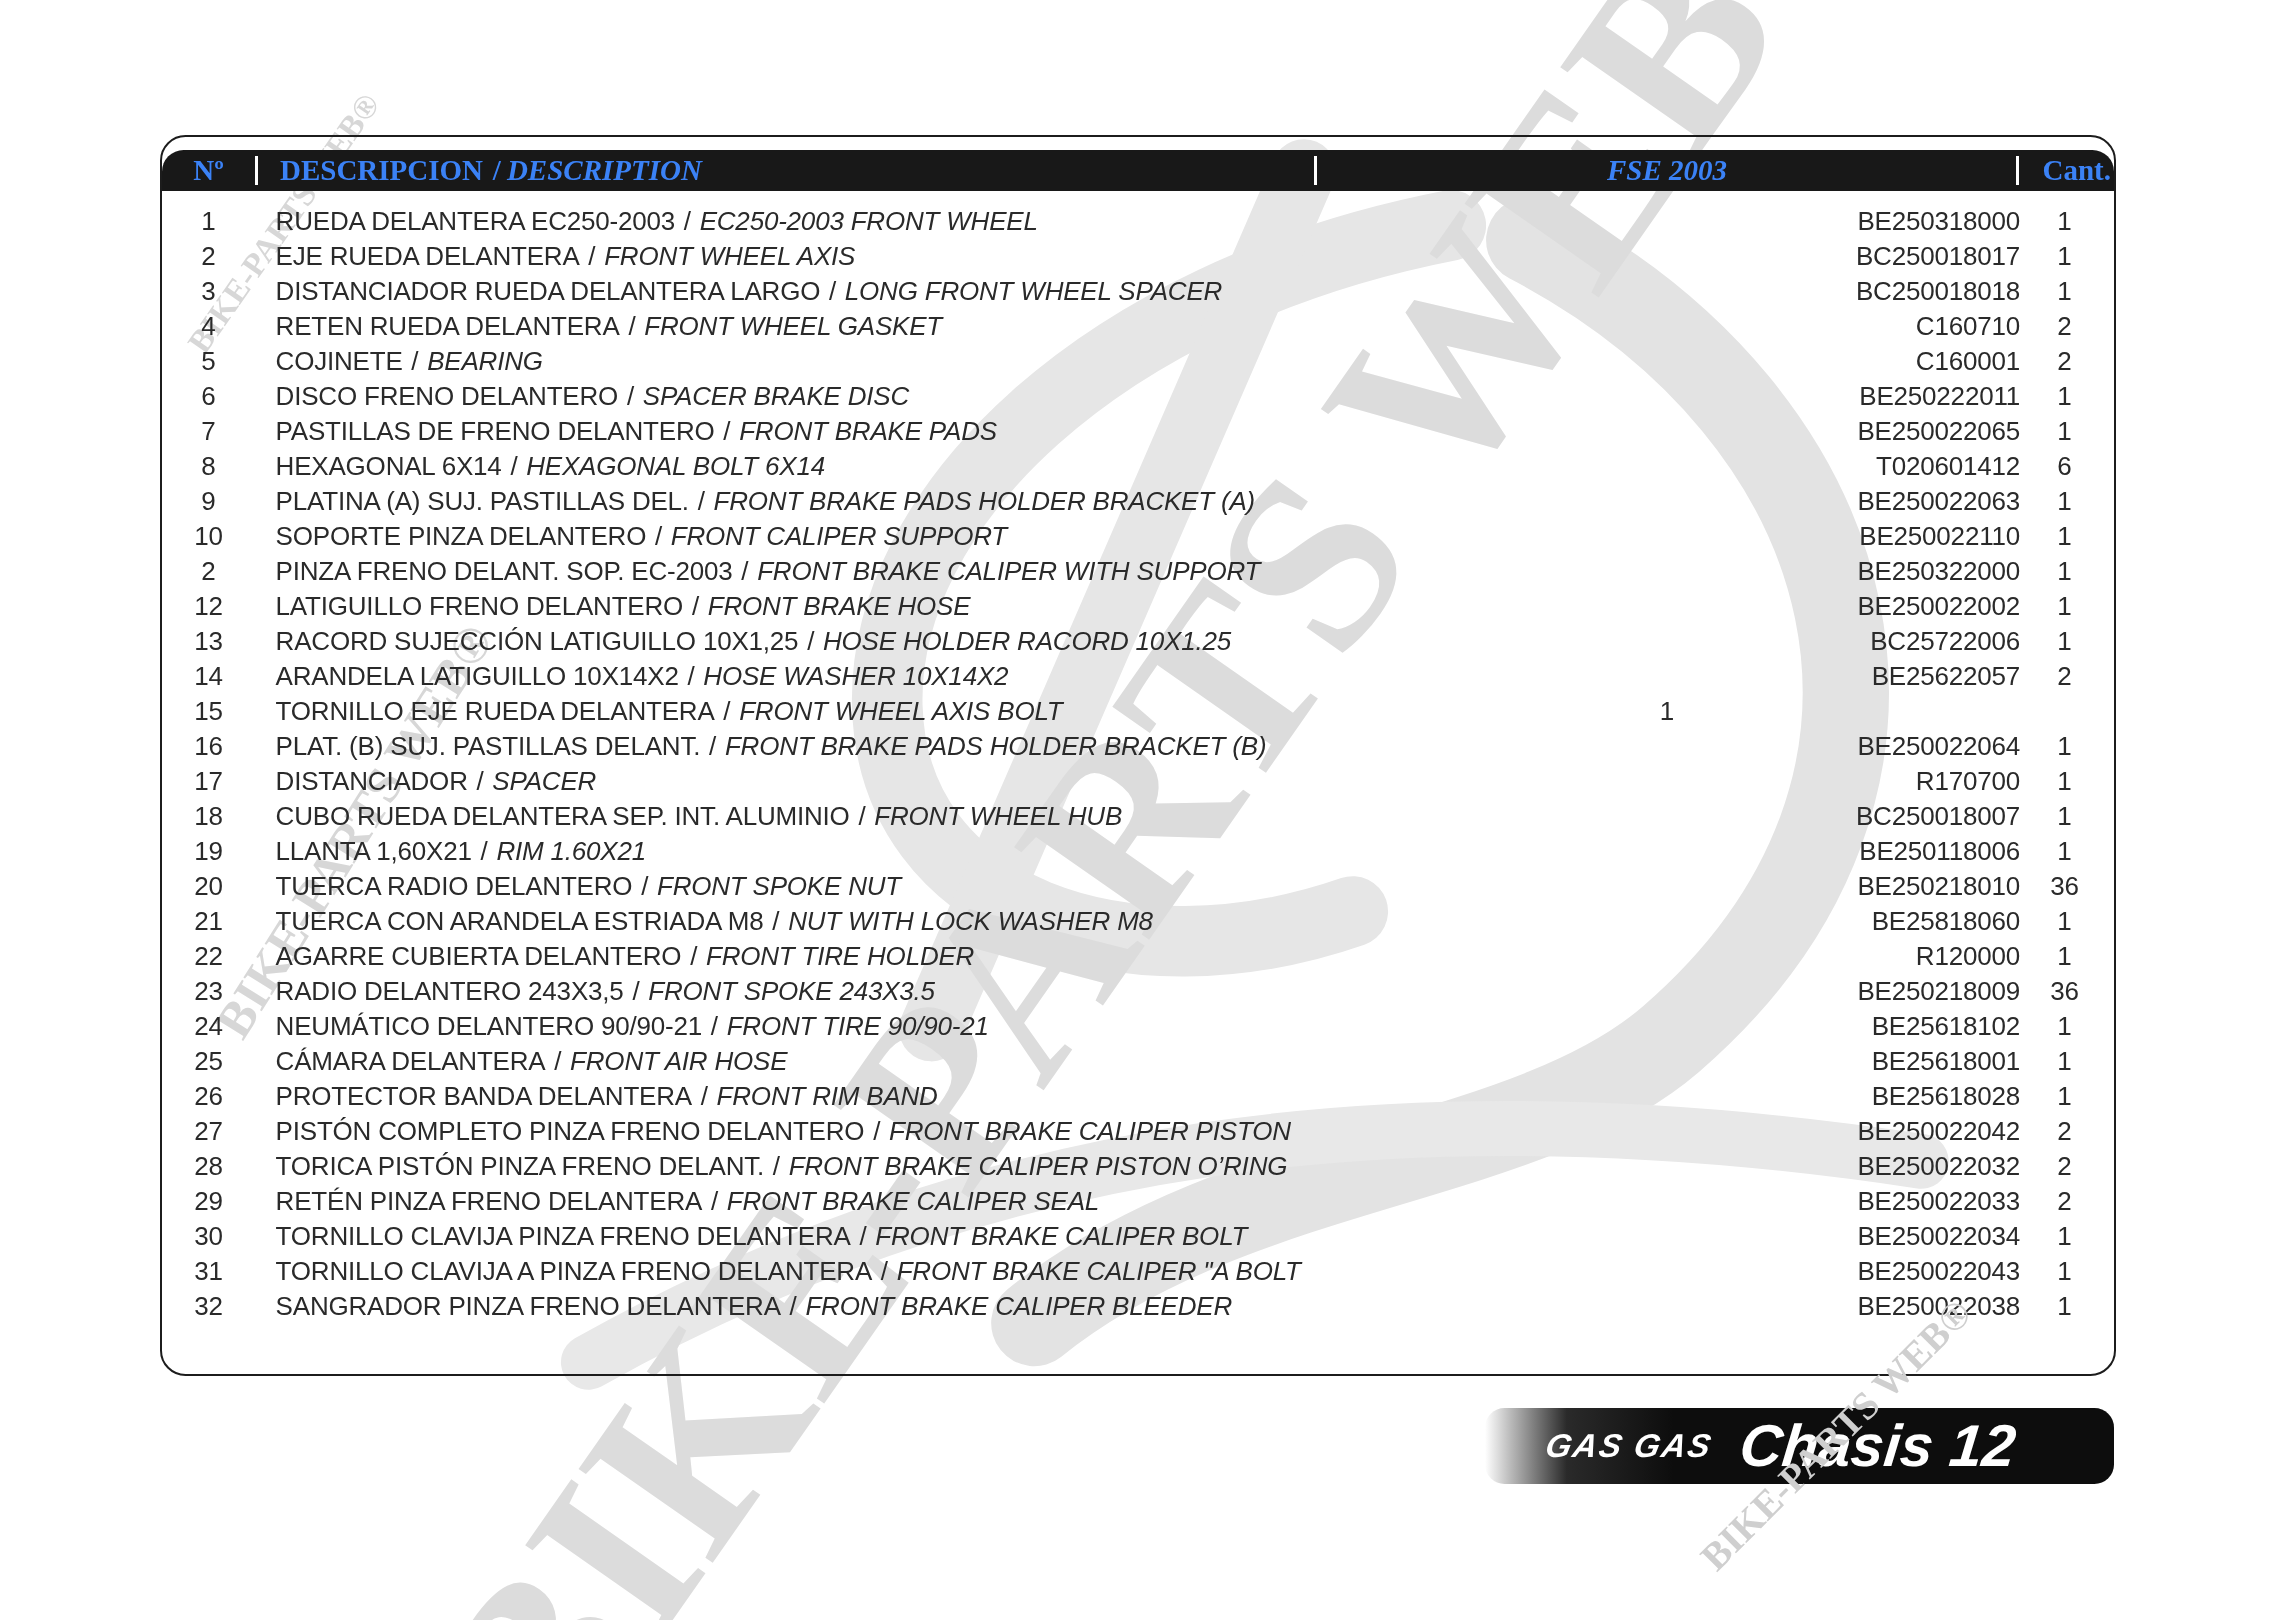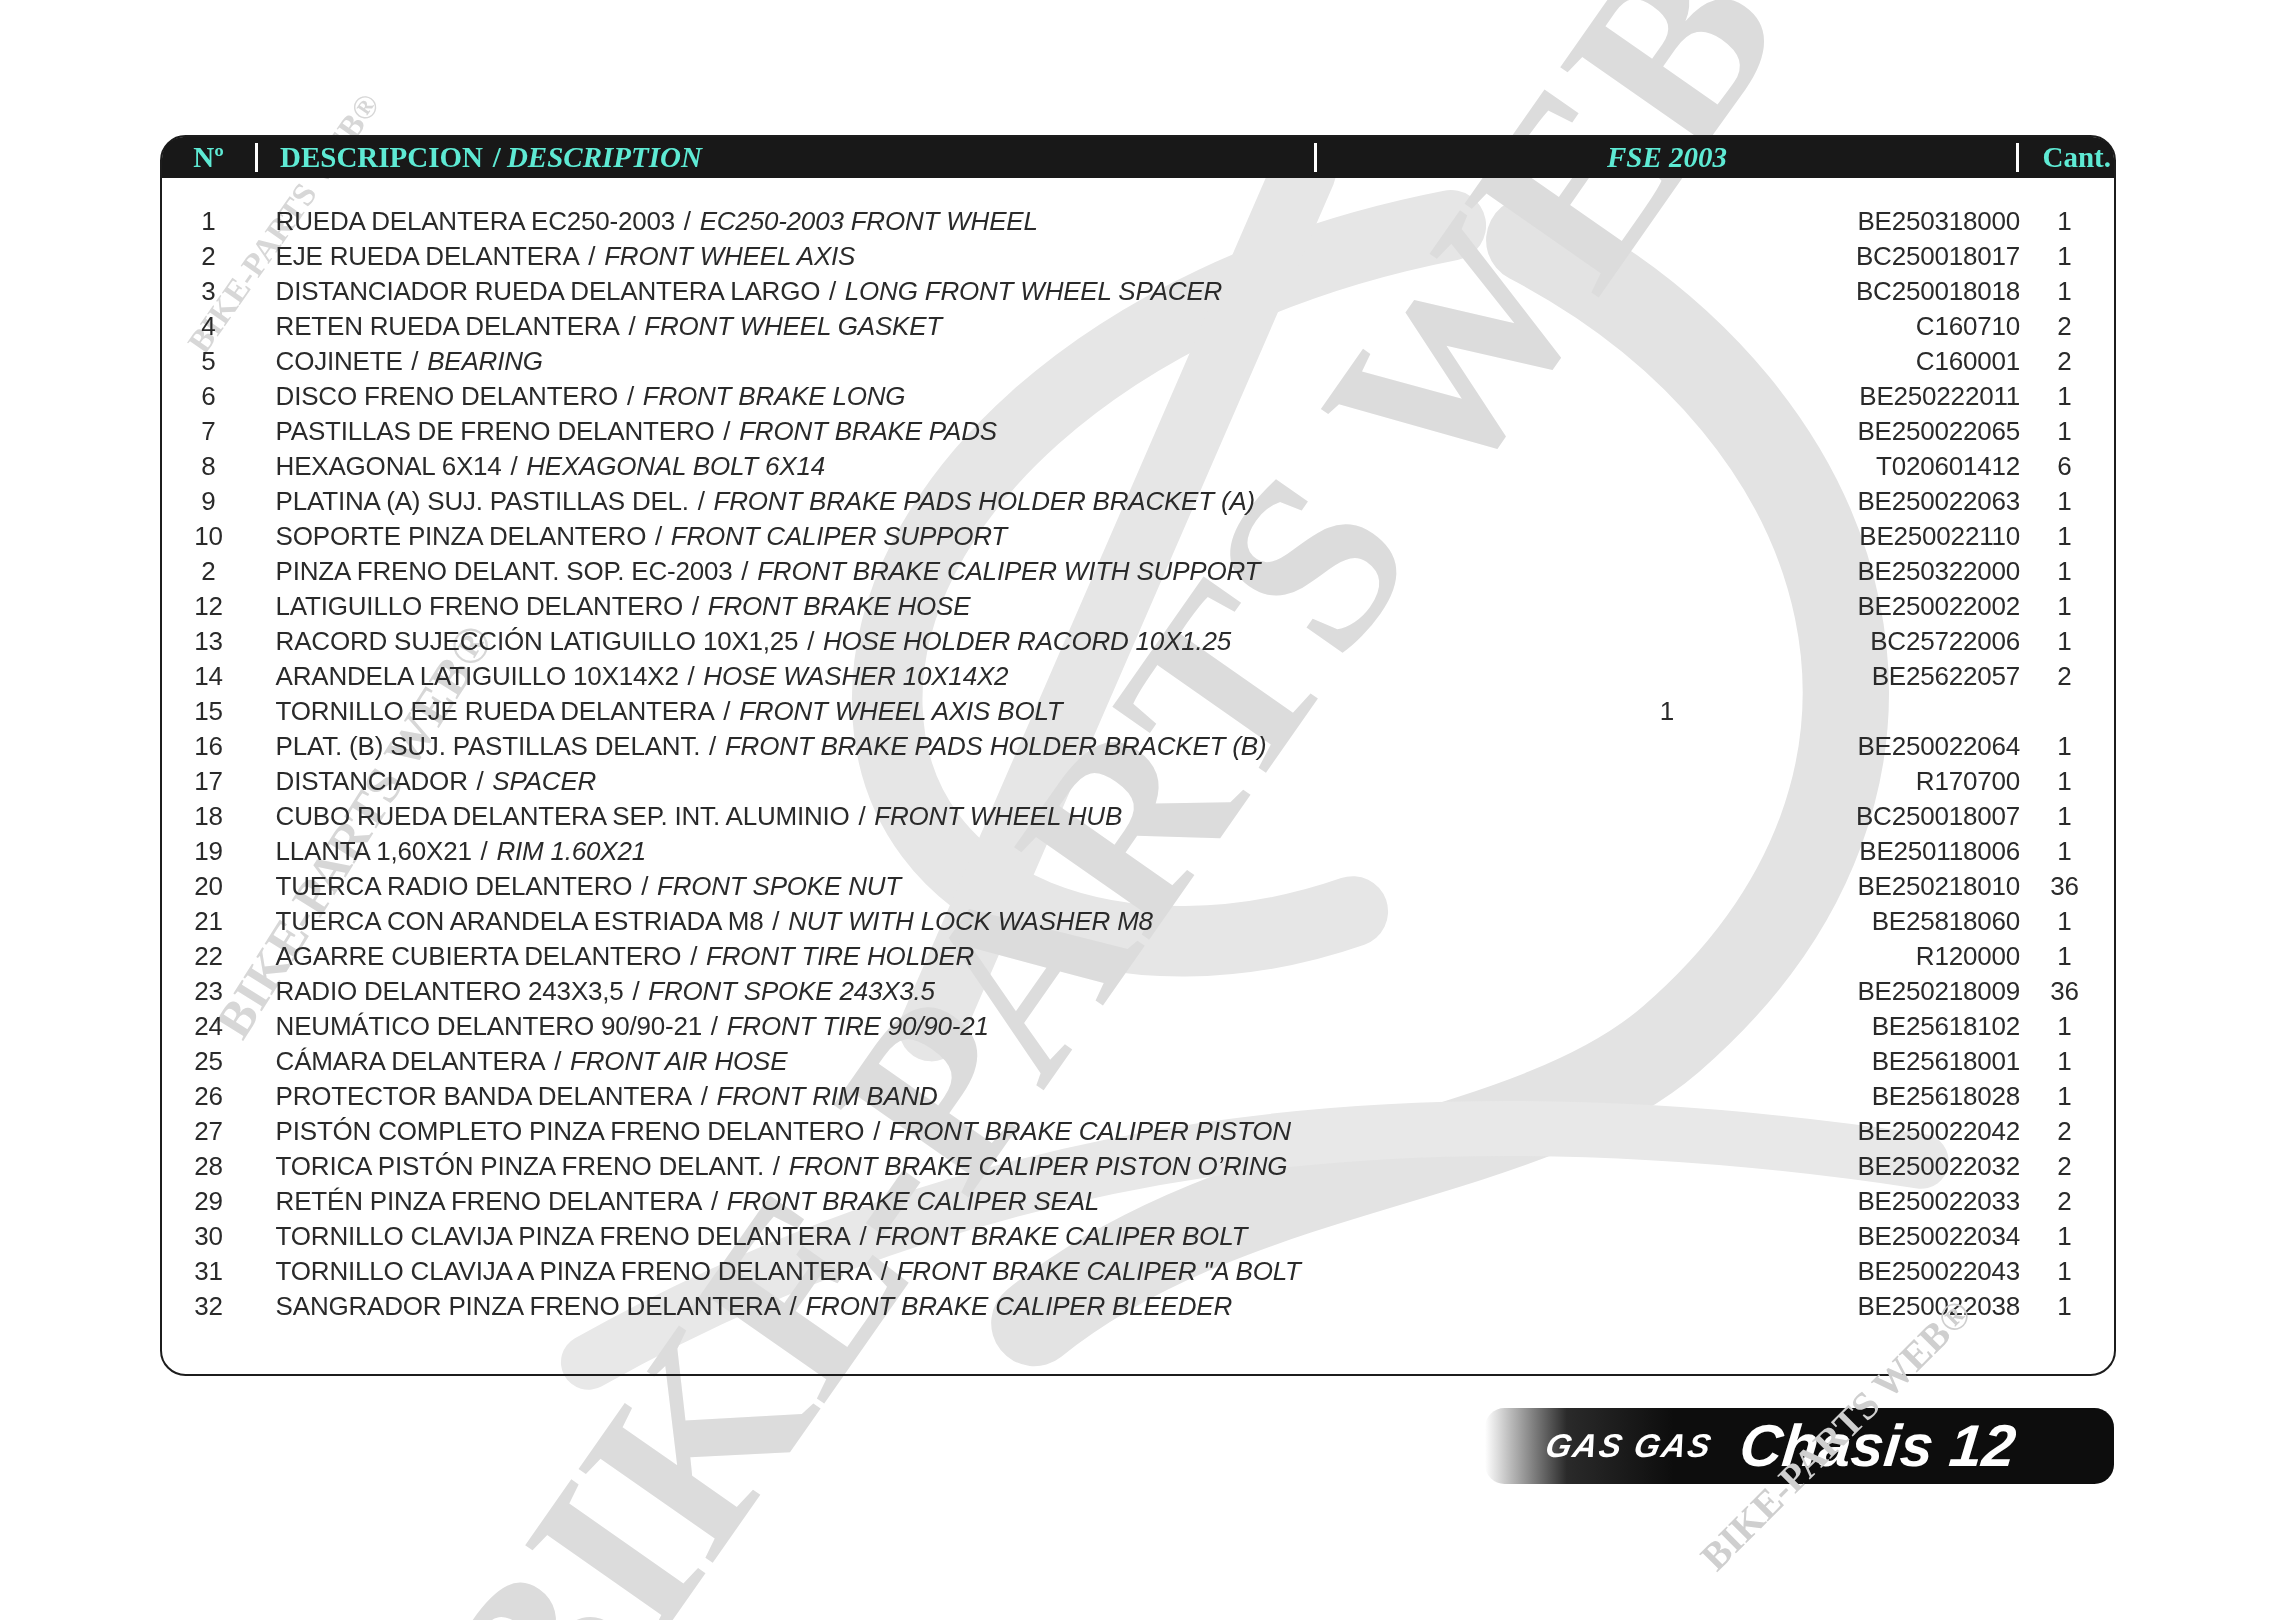--- a/index.html
+++ b/index.html
@@ -17,22 +17,22 @@
   .wm-giant{left:608px;top:1529px;font-size:250px;transform:rotate(-55deg);color:#dcdcdc;}
   .wm-mid{left:253px;top:990px;font-size:51px;transform:rotate(-58deg);}
   .wm-top{left:211px;top:323px;font-size:33px;transform:rotate(-55deg);}
   .wm-badge{left:1723px;top:1534px;font-size:39px;transform:rotate(-45deg);z-index:4;color:#cfcfcf;}
   
   #frame{
     position:absolute;left:160px;top:135px;width:1952px;height:1237px;
     border:2.9px solid #1c1c1c;border-radius:25.5px;z-index:2;background:transparent;
   }
   #thead{
-    position:absolute;left:0;top:0;right:0;height:41px;background:#181818;
-    border-radius:21.6px 21.6px 0 0;color:#5eead4;
+    position:absolute;left:0;top:13px;right:0;height:41px;background:#181818;
+    border-radius:21.6px 21.6px 0 0;color:#3b82f6;
     font-family:"Liberation Serif",serif;font-weight:bold;font-size:29px;
   }
   .hcell{position:absolute;top:0;height:41px;display:flex;align-items:center;}
   .hc-num{left:0;width:93px;justify-content:center;}
   .hc-desc{left:118px;}
   .hc-model{left:1152px;width:706px;justify-content:center;font-style:italic;}
   .hc-qty{left:1857px;width:92px;justify-content:flex-end;}
   .hdiv{position:absolute;top:5.9px;height:29px;width:2.9px;background:#ffffff;}
   .hd1{left:93px;} .hd2{left:1152px;} .hd3{left:1854px;}
   .h-italic{font-style:italic;margin-left:6px;}
@@ -144,21 +144,21 @@
     <span class="c-desc">
       <span class="desc-es">COJINETE</span><span class="sep">/</span><span class="desc-en">BEARING</span>
     </span>
     <span class="c-part">C160001</span>
     <span class="c-qty">2</span>
   </div>
 
   <div class="row">
     <span class="c-num">6</span>
     <span class="c-desc">
-      <span class="desc-es">DISCO FRENO DELANTERO</span><span class="sep">/</span><span class="desc-en">FRONT BRAKE LONG</span>
+      <span class="desc-es">DISCO FRENO DELANTERO</span><span class="sep">/</span><span class="desc-en">SPACER BRAKE DISC</span>
     </span>
     <span class="c-part">BE250222011</span>
     <span class="c-qty">1</span>
   </div>
 
   <div class="row">
     <span class="c-num">7</span>
     <span class="c-desc">
       <span class="desc-es">PASTILLAS DE FRENO DELANTERO</span><span class="sep">/</span><span class="desc-en">FRONT BRAKE PADS</span>
     </span>

